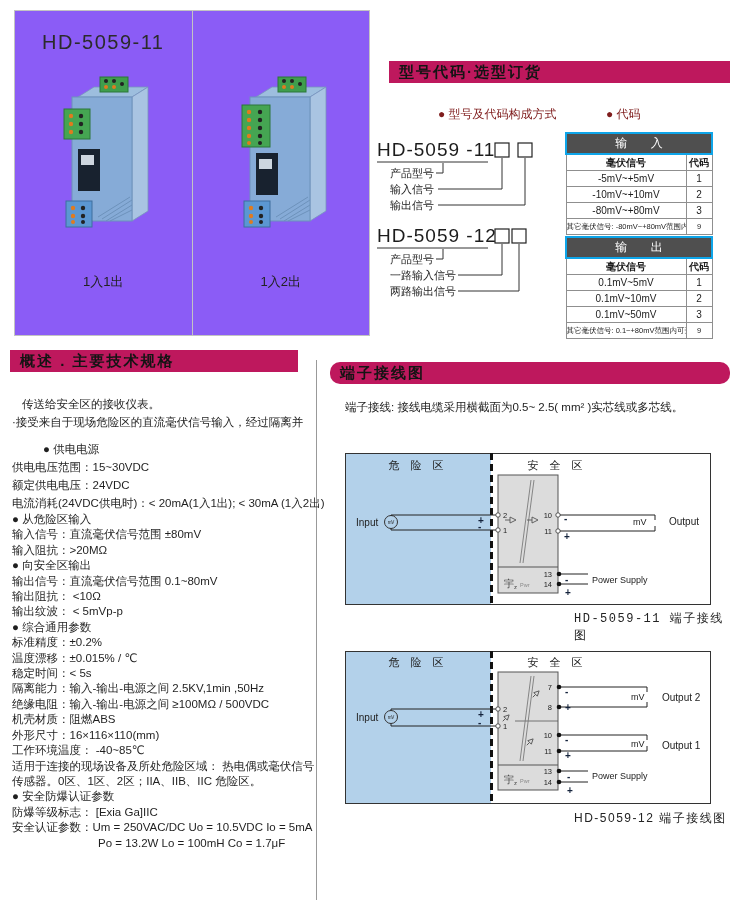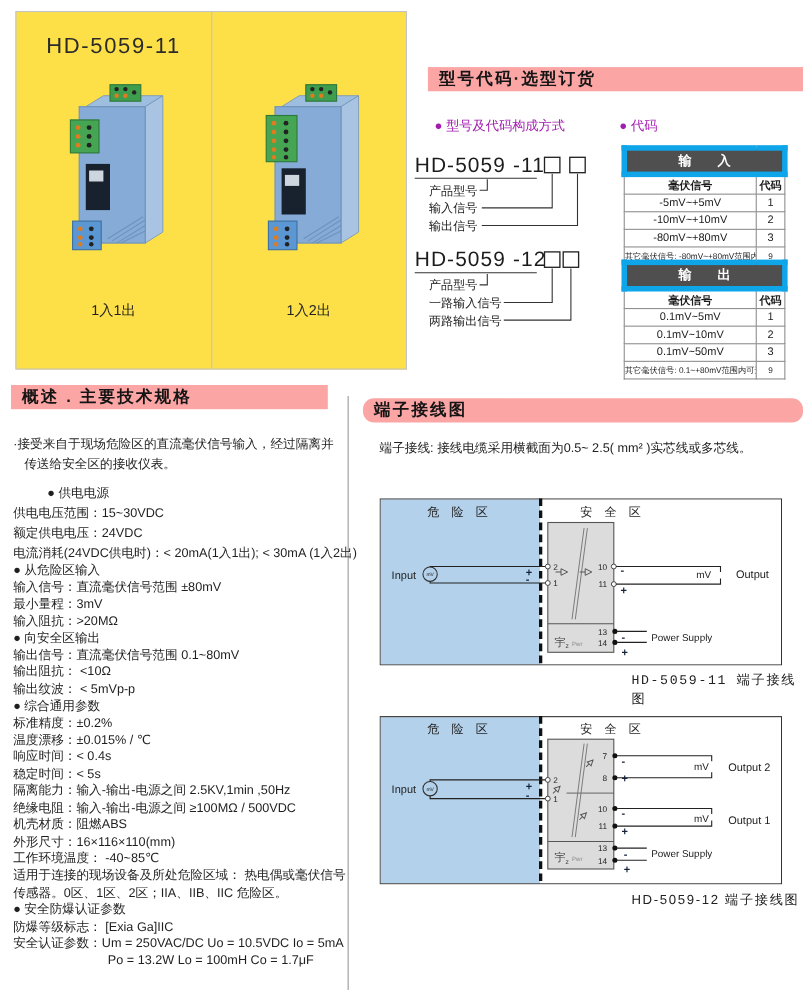--- a/index.html
+++ b/index.html
@@ -1,47 +1,47 @@
 <!DOCTYPE html>
 <html><head>
 <meta charset="utf-8">
 <style>
   html,body{margin:0;padding:0;background:#fff;}
   .page{position:relative;width:736px;height:901px;background:#ffffff;
         font-family:"Liberation Sans","DejaVu Sans",sans-serif;color:#1a1a1a;overflow:hidden;}
 
   
   .product-box{position:absolute;left:14px;top:10px;width:354px;height:324px;
-               border:1px solid #c3c3c3;display:flex;background:#fde047;}
+               border:1px solid #c3c3c3;display:flex;background:#8b5cf6;}
   .product-cell{flex:1;position:relative;}
   .product-cell + .product-cell{border-left:1px solid #c3c3c3;}
   .product-title{text-align:center;margin-top:20px;font-size:20px;letter-spacing:1.5px;color:#2b2b2b;}
   .product-img{position:absolute;left:50%;top:58px;transform:translateX(-50%);}
   .product-caption{position:absolute;bottom:44px;width:100%;text-align:center;font-size:13px;color:#222;}
 
   
-  .bar{position:absolute;background:#fca5a5;color:#141414;font-size:15px;font-weight:bold;
+  .bar{position:absolute;background:#be185d;color:#141414;font-size:15px;font-weight:bold;
        letter-spacing:2px;height:22px;line-height:22px;padding-left:10px;box-sizing:border-box;}
   #bar-ordering{left:389px;top:61px;width:341px;}
   #bar-overview{left:10px;top:350px;width:288px;}
   #bar-wiring{left:330px;top:362px;width:400px;border-radius:10px;}
 
   .divider-v{position:absolute;left:316px;top:360px;width:1px;height:540px;background:#999;}
 
-  .bullet-label{position:absolute;font-size:12px;color:#a21caf;}
+  .bullet-label{position:absolute;font-size:12px;color:#7f1d1d;margin-left:43px;}
   #lbl-construction{left:395px;top:106px;}
   #lbl-codes{left:563px;top:106px;}
 
   
   .code-table{position:absolute;border-collapse:collapse;font-size:10px;color:#1c1c1c;
               table-layout:fixed;width:148px;}
   #table-input{left:565px;top:132px;}
   #table-output{left:565px;top:236px;}
-  .code-table th.tbl-title{background:#4f4f4f;color:#fff;font-size:12px;font-weight:bold;
-              letter-spacing:10px;height:15px;border:5px solid #0ea5e9;text-indent:10px;}
+  .code-table th.tbl-title{background:#4f4f4f;color:#fff;font-size:12px;font-weight:normal;
+              letter-spacing:10px;height:15px;border:2px solid #0ea5e9;text-indent:10px;}
   .code-table td,.code-table th.colhead{border:1px solid #8f8f8f;text-align:center;height:15px;
               padding:0;overflow:hidden;white-space:nowrap;}
   .code-table .col-sig{width:120px;}
   .code-table .col-code{width:26px;}
   .code-table tr.last td{font-size:7.5px;}
 
   
   .model-svg{position:absolute;}
   #model-svg-1{left:376px;top:138px;}
   #model-svg-2{left:376px;top:224px;}
@@ -279,38 +279,36 @@
       <td>3</td>
     </tr>
     <tr class="last">
       <td>其它毫伏信号: 0.1~+80mV范围内可选</td>
       <td>9</td>
     </tr>
   </tbody>
     </table>
 
   <div class="spec">
+    <div class="ln lg ind1">传送给安全区的接收仪表。</div>
     <div class="ln lg">·接受来自于现场危险区的直流毫伏信号输入，经过隔离并</div>
-    <div class="ln lg ind1">传送给安全区的接收仪表。</div>
     <div class="ln lg mt">● 供电电源</div>
     <div class="ln lg">供电电压范围：15~30VDC</div>
     <div class="ln lg">额定供电电压：24VDC</div>
     <div class="ln lg">电流消耗(24VDC供电时)：&lt; 20mA(1入1出); &lt; 30mA (1入2出)</div>
     <div class="ln">● 从危险区输入</div>
     <div class="ln">输入信号：直流毫伏信号范围 ±80mV</div>
-    <div class="ln">最小量程：3mV</div>
     <div class="ln">输入阻抗：&gt;20MΩ</div>
     <div class="ln">● 向安全区输出</div>
     <div class="ln">输出信号：直流毫伏信号范围 0.1~80mV</div>
     <div class="ln">输出阻抗： &lt;10Ω</div>
     <div class="ln">输出纹波： &lt; 5mVp-p</div>
     <div class="ln">● 综合通用参数</div>
     <div class="ln">标准精度：±0.2%</div>
     <div class="ln">温度漂移：±0.015% / ℃</div>
-    <div class="ln">响应时间：&lt; 0.4s</div>
     <div class="ln">稳定时间：&lt; 5s</div>
     <div class="ln">隔离能力：输入-输出-电源之间 2.5KV,1min ,50Hz</div>
     <div class="ln">绝缘电阻：输入-输出-电源之间 ≥100MΩ / 500VDC</div>
     <div class="ln">机壳材质：阻燃ABS</div>
     <div class="ln">外形尺寸：16×116×110(mm)</div>
     <div class="ln">工作环境温度： -40~85℃</div>
     <div class="ln">适用于连接的现场设备及所处危险区域： 热电偶或毫伏信号</div>
     <div class="ln">传感器。0区、1区、2区；IIA、IIB、IIC 危险区。</div>
     <div class="ln">● 安全防爆认证参数</div>
     <div class="ln">防爆等级标志： [Exia Ga]IIC</div>

